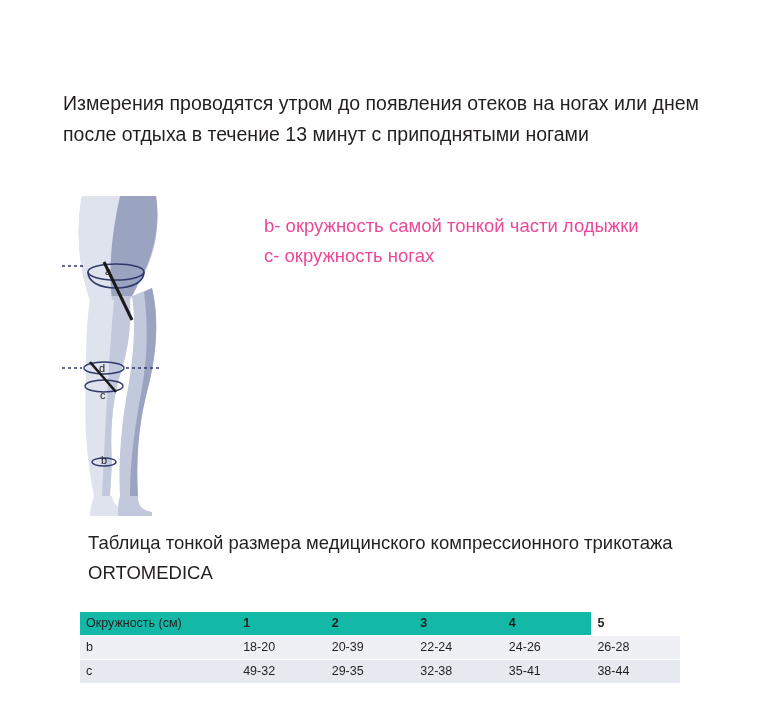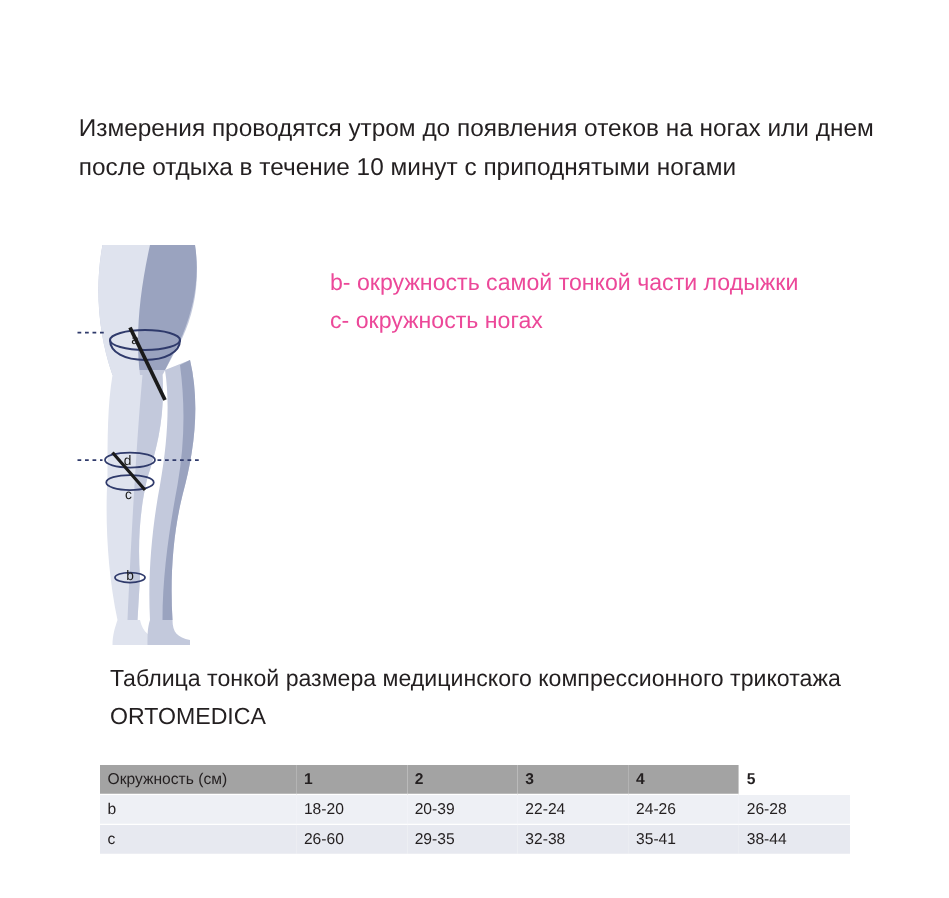--- a/index.html
+++ b/index.html
@@ -79,21 +79,21 @@
   }
   .size-table td, .size-table th {
     padding: 4px 6px 5px 6px;
     text-align: left;
     font-weight: normal;
     border: none;
     vertical-align: middle;
   }
   .size-table thead td {
     font-weight: bold;
-    background: #a3a3a3;
+    background: #14b8a6;
   }
   .size-table thead td.head-label {
     font-weight: normal;
   }
   .size-table tbody tr td {
     background: #eef0f5;
     border-top: 1px solid #ffffff;
   }
   .size-table tbody tr:nth-child(2) td {
     background: #e7e9f0;
@@ -103,21 +103,21 @@
   .hl-cell {
     background: #ffffff !important;
   }
 </style>
 </head>
 <body>
 
 <div class="page">
 
 
-  <div class="intro">Измерения проводятся утром до появления отеков на ногах или днем после отдыха в течение 10 минут с приподнятыми ногами</div>
+  <div class="intro">Измерения проводятся утром до появления отеков на ногах или днем после отдыха в течение 13 минут с приподнятыми ногами</div>
 
   <div class="illustration">
     <svg width="200" height="320" viewBox="0 0 200 320" xmlns="http://www.w3.org/2000/svg">
 
       <path d="M22 0 L96 0 C100 28 96 52 86 74 L70 104 L30 104 C18 70 16 32 22 0 Z" fill="#c3c9dc"></path>
       <path d="M56 0 L96 0 C100 26 95 50 86 72 L72 100 L50 100 C46 68 48 30 56 0 Z" fill="#9aa3bf"></path>
 
       <path d="M22 0 L60 0 C52 36 48 72 52 104 L30 104 C18 70 16 32 22 0 Z" fill="#dfe3ee"></path>
 
       <path d="M30 104 L70 104 C72 136 66 162 58 186 C52 210 50 238 52 266 L50 300 L34 300 C26 262 24 220 26 186 C26 154 26 128 30 104 Z" fill="#dfe3ee"></path>
@@ -172,21 +172,21 @@
       <tr>
         <td class="col-label">b</td>
         <td>18-20</td>
         <td>20-39</td>
         <td>22-24</td>
         <td>24-26</td>
         <td>26-28</td>
       </tr>
       <tr>
         <td class="col-label">c</td>
-        <td>26-60</td>
+        <td>49-32</td>
         <td>29-35</td>
         <td>32-38</td>
         <td>35-41</td>
         <td>38-44</td>
       </tr>
     </tbody>
   </table>
 
 </div>
 

